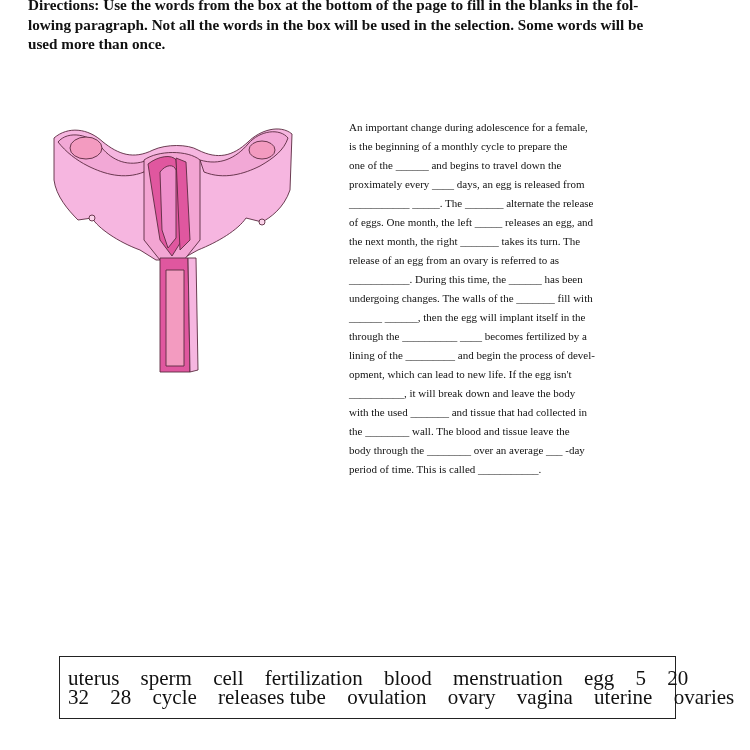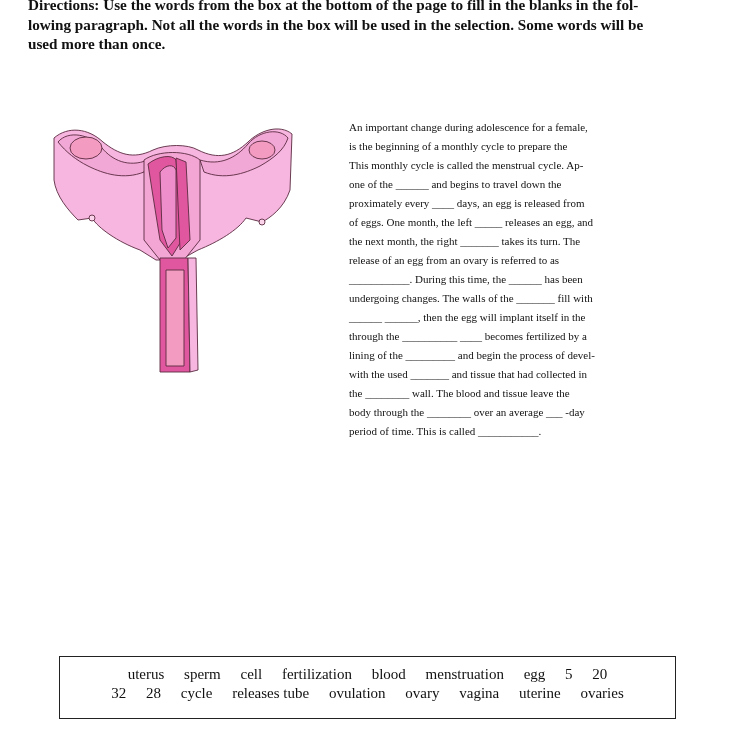--- a/index.html
+++ b/index.html
@@ -1,21 +1,21 @@
 <!DOCTYPE html>
 <html><head>
 <meta charset="utf-8">
 <style>
   html, body { margin: 0; padding: 0; background: #ffffff; }
   body { width: 750px; height: 750px; position: relative; overflow: hidden; font-family: "DejaVu Serif", "Liberation Serif", serif; color: #111; }
   .directions { position: absolute; left: 28px; top: -5px; width: 700px; font-family: "Liberation Serif", serif; font-weight: bold; font-size: 15.2px; line-height: 19.5px; }
   .figure { position: absolute; left: 48px; top: 120px; width: 250px; height: 260px; }
   .passage { position: absolute; left: 349px; top: 118px; width: 385px; font-family: "Liberation Serif", serif; font-size: 11px; line-height: 19px; }
   .passage .line { white-space: nowrap; display: block; height: 19px; }
-  .wordbox { position: absolute; left: 59px; top: 656px; width: 617px; height: 63px; border: 1.5px solid #222; box-sizing: border-box; font-family: "Liberation Serif", serif; font-size: 15px; }
+  .wordbox { position: absolute; left: 59px; top: 656px; width: 617px; height: 63px; border: 1.5px solid #222; box-sizing: border-box; font-family: "Liberation Serif", serif; font-size: 21px; }
   .wordrow { position: absolute; left: 0; right: 0; text-align: center; white-space: nowrap; }
   .wordrow.r1 { top: 9px; }
   .wordrow.r2 { top: 28px; }
   .word { display: inline-block; margin: 0 8px; }
 </style>
 </head>
 <body>
 
 <div class="directions">
   <div>Directions:  Use the words from the box at the bottom of the page to fill in the blanks in the fol-</div>
@@ -47,31 +47,33 @@
 
       <circle cx="44" cy="98" r="3" fill="#fbd3ea"></circle>
       <circle cx="214" cy="102" r="3" fill="#fbd3ea"></circle>
     </g>
   </svg>
 </div>
 
 <div class="passage">
   <span class="line">An important change during adolescence for a female,</span>
   <span class="line">is the beginning of a monthly cycle to prepare the</span>
-  <span class="line">This monthly cycle is called the menstrual cycle.  Ap-</span>
   <span class="line">one of the ______ and begins to travel down the</span>
   <span class="line">proximately every ____ days, an egg is released from</span>
+  <span class="line">___________ _____.  The _______ alternate the release</span>
   <span class="line">of eggs.  One month, the left _____ releases an egg, and</span>
   <span class="line">the next month, the right _______ takes its turn.  The</span>
   <span class="line">release of an egg from an ovary is referred to as</span>
   <span class="line">___________.  During this time, the ______ has been</span>
   <span class="line">undergoing changes.  The walls of the _______ fill with</span>
   <span class="line">______ ______, then the egg will implant itself in the</span>
   <span class="line">through the __________ ____ becomes fertilized by a</span>
   <span class="line">lining of the _________ and begin the process of devel-</span>
+  <span class="line">opment, which can lead to new life.  If the egg isn't</span>
+  <span class="line">__________, it will break down and leave the body</span>
   <span class="line">with the used _______ and tissue that had collected in</span>
   <span class="line">the ________ wall.  The blood and tissue leave the</span>
   <span class="line">body through the ________ over an average  ___ -day</span>
   <span class="line">period of time.  This is called ___________.</span>
 </div>
 
 <div class="wordbox">
   <div class="wordrow r1">
     <span class="word">uterus</span>
     <span class="word">sperm</span>

